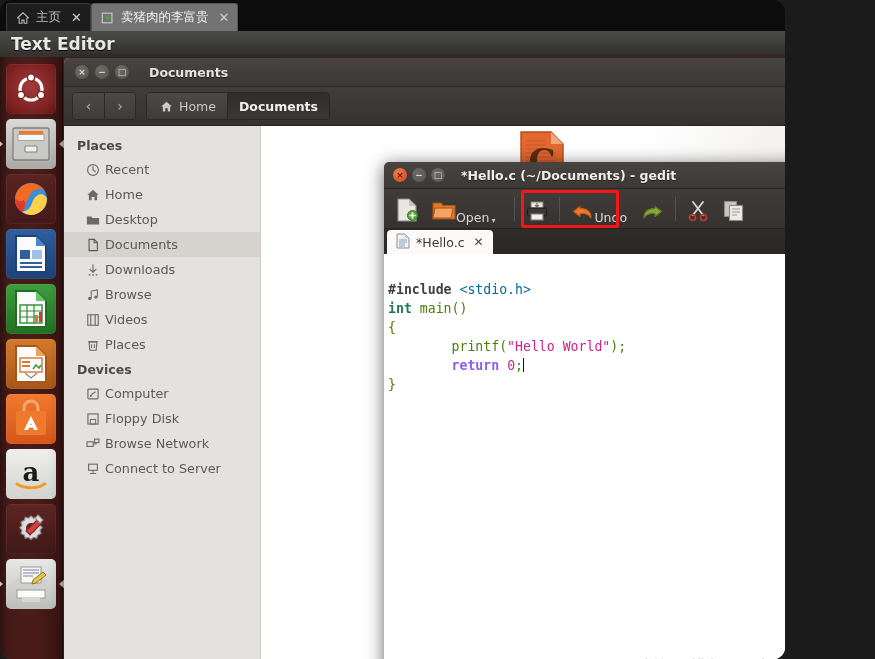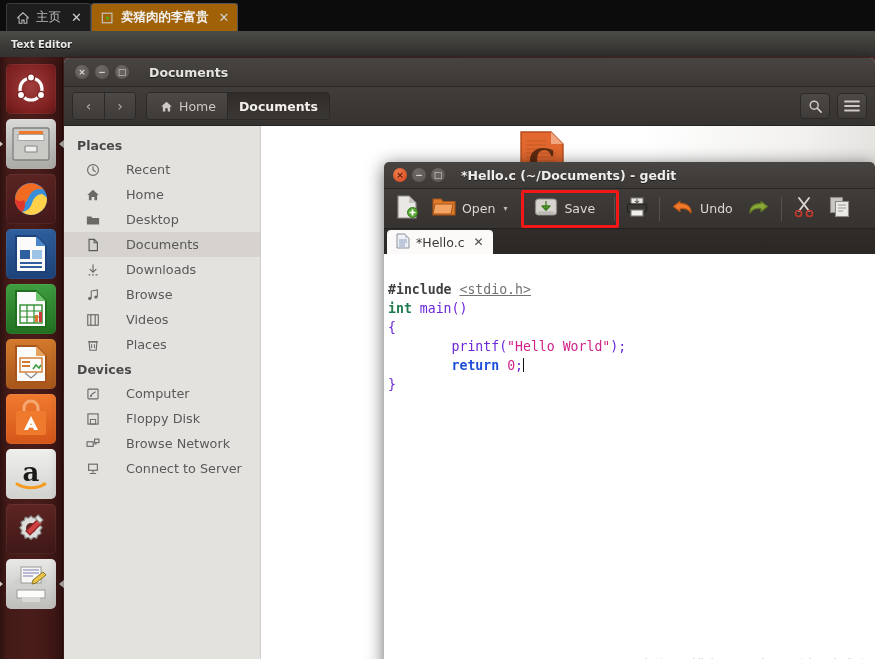--- a/index.html
+++ b/index.html
@@ -2,53 +2,53 @@
 <html><head>
 <meta charset="utf-8">
 <style>
   * { box-sizing: border-box; margin: 0; padding: 0; }
   html, body {
     width: 875px; height: 659px;
     font-family: "DejaVu Sans", "Liberation Sans", sans-serif;
     overflow: hidden;
     background: #1b1b1b;
   }
-  #root { position: relative; width: 875px; height: 659px; overflow: hidden; }
+  #root { position: relative; width: 785px; height: 659px; overflow: hidden; border-radius: 12px; }
 
   
   .tabstrip {
     position: absolute; left: 0; top: 0; width: 875px; height: 31px;
     background: #0c0c0c;
     display: flex; align-items: flex-end; gap: 0;
     padding-left: 6px;
   }
   .btab {
     height: 28px; display: flex; align-items: center; gap: 6px;
     padding: 0 8px 0 9px; color: #bdbdbd; font-size: 12.5px;
     border: 1px solid #3a3a3a; border-bottom: none;
     border-radius: 3px 3px 0 0; background: #1d1d1d;
   }
-  .btab.active { background: #a16207; color: #f2f2f2; font-weight: bold; border-color: #555; margin-top: 48px; }
+  .btab.active { background: #737373; color: #f2f2f2; font-weight: normal; border-color: #555; margin-top: 48px; }
   .btab .tclose { color: #cfcfcf; font-size: 13px; margin-left: 4px; }
   .btab .tlabel { white-space: nowrap; }
   .ficon { width: 14px; height: 14px; display: inline-block; position: relative; }
   .ficon svg { display: block; }
 
   
   .desktop {
     position: absolute; left: 0; top: 31px; width: 875px; height: 628px;
     background: linear-gradient(160deg,#48201f 0%,#612a26 45%,#3d1a19 100%);
   }
   .topbar {
     position: absolute; left: 0; top: 0; width: 875px; height: 26px;
     background: linear-gradient(180deg,#4b4b48 0%,#3c3b38 55%,#333230 100%);
     display: flex; align-items: center;
   }
   .topbar .apptitle {
-    color: #e9e9e9; font-size: 10px; font-weight: bold; margin-left: 11px;
+    color: #e9e9e9; font-size: 17px; font-weight: bold; margin-left: 11px;
     text-shadow: 0 1px 0 #000;
   }
 
   
   .launcher {
     position: absolute; left: 0; top: 26px; width: 63px; height: 602px;
     background: linear-gradient(90deg,#2e1210 0%,#431a18 12%,#4a1d1a 50%,#3a1514 100%);
     border-right: 1px solid #2a0f0e;
     padding-top: 3px;
   }
@@ -108,21 +108,21 @@
   .tbtn { width:30px;height:26px;display:flex;align-items:center;justify-content:center;
           background: linear-gradient(180deg,#4b4845 0%,#3e3b38 100%); border:1px solid #2b2927;
           border-radius:4px; margin-left:7px; color:#c9c5c1;}
 
   .n-body { display: flex; height: calc(620px - 29px - 39px); }
   .n-sidebar {
     width: 197px; background: #e4e2df; border-right: 1px solid #cfcdc9;
     padding-top: 7px; overflow: hidden;
   }
   .sec-head { font-size: 12.5px; font-weight: bold; color: #4a4a48; padding: 5px 0 4px 13px; }
-  .s-item { display:flex; align-items:center; gap: 25px; padding: 2px 0 2px 21px; height: 25px;
+  .s-item { display:flex; align-items:center; gap: 4px; padding: 2px 0 2px 21px; height: 25px;
             font-size: 12.8px; color: #5a5957; }
   .s-item.sel { background: #d6d3cf; }
   .s-ico { width:16px;height:16px;display:flex;align-items:center;justify-content:center;color:#6b6a67;}
 
   .n-view { flex:1; background: linear-gradient(90deg,#ffffff 0%,#ffffff 62%,#f2f1ef 88%,#e6e4e1 100%);
             position: relative; }
   .fileitem { position: absolute; left: 244px; top: 5px; width: 74px; text-align: center; }
   .fname { display:inline-block; margin-top:4px; font-size:12.5px; color:#3b3b3b;
            background:#dcdad6; border-radius:3px; padding:1px 6px; }
   .n-status {
@@ -149,45 +149,45 @@
           font-size:9px;font-weight:bold;line-height:1;}
   .g-wb.close{background:radial-gradient(circle at 35% 30%,#f07b4a,#d1441c);color:#5c1e08;}
   .g-wb.min,.g-wb.max{background:radial-gradient(circle at 35% 30%,#6d6a66,#58544f);color:#ddd8d4;}
   .g-title{color:#f0eeec;font-size:12.5px;font-weight:bold;margin-left:11px;text-shadow:0 1px 0 #201e1c;}
 
   .g-toolbar{
     height:40px; background:linear-gradient(180deg,#3f3c39 0%,#353230 100%);
     display:flex;align-items:center;padding:0 5px; position:relative;
     border-bottom:1px solid #242220;
   }
-  .g-tb-item{display:flex;align-items:center;gap:6px;height:32px;padding:0 7px;color:#dcd9d5;font-size:12.5px;border-radius:3px;}
+  .g-tb-item{display:flex;align-items:flex-end;gap:0;height:32px;padding:0 7px;color:#dcd9d5;font-size:12.5px;border-radius:3px;}
   .g-sep{width:1px;height:24px;background:#565250;margin:0 4px;}
   .g-caret{font-size:8px;color:#bdb9b5;margin-left:2px;}
   .save-highlight{
     position:absolute; left:137px; top:1px; width:98px; height:38px;
     border:3px solid #f41717; border-radius:2px; pointer-events:none;
   }
 
   .g-tabs{height:25px;background:linear-gradient(180deg,#2f2c2a 0%,#2a2725 100%);display:flex;align-items:flex-end;padding-left:3px;}
   .g-tab{display:flex;align-items:center;gap:6px;height:24px;padding:0 9px;background:#fbfaf9;
          border-radius:4px 4px 0 0;font-size:12.5px;color:#393836;}
   .g-tab .x{font-size:12px;font-weight:bold;color:#4a4846;margin-left:3px;}
 
   .g-editor{
     height: 528px; position:relative;
     background:#ffffff; padding: 7px 0 0 4px;
     font-family:"DejaVu Sans Mono","Liberation Mono",monospace; font-size:13.2px; line-height:19px;
     white-space:pre; color:#2b2b2b;
   }
   .k-pre{color:#404040;font-weight:bold;}
-  .k-inc{color:#737373;text-decoration:underline;}
+  .k-inc{color:#0369a1;}
   .k-type{color:#1f7a4d;font-weight:bold;}
-  .k-plain{color:#6d28d9;}
+  .k-plain{color:#4d7c0f;}
   .k-str{color:#d1218a;}
-  .k-kw{color:#1d4ed8;font-weight:bold;}
+  .k-kw{color:#8b5cf6;font-weight:bold;}
   .k-num{color:#d1218a;}
   .caret{display:inline-block;width:1px;height:14px;background:#111;vertical-align:-2px;}
 
   .watermark{
     position:absolute; right:6px; bottom:16px; font-size:15px; color:rgba(130,130,130,.35);
     white-space:nowrap; pointer-events:none; letter-spacing:.3px;
   }
   .watermark2{
     position:absolute; right:4px; bottom:14px; font-size:15px; color:rgba(120,120,120,.38);
     white-space:nowrap; pointer-events:none;
@@ -532,30 +532,20 @@
         <div class="g-tb-item">
           <span>
             <svg width="24" height="22" viewBox="0 0 24 22">
               <path d="M1 3h8l2 2.5h12V19H1z" fill="#e07b2a" stroke="#a8541a" stroke-width="1.2"></path>
               <path d="M3 8h18l-2 10H1z" fill="#f3a463" stroke="#a8541a" stroke-width="1"></path>
             </svg>
           </span>
           <span>Open</span>
           <span class="g-caret">▾</span>
         </div>
-        <div class="g-tb-item" style="margin-left:13px;">
-          <span>
-            <svg width="24" height="24" viewBox="0 0 24 24">
-              <rect x="1.5" y="4" width="21" height="16" rx="3" fill="#d7d4cf" stroke="#8e8b86" stroke-width="1.2"></rect>
-              <path d="M12 6v8M8 11l4 4.3 4-4.3z" fill="#5cb031" stroke="#3d7d1d" stroke-width="1.3" stroke-linejoin="round"></path>
-              <rect x="4" y="16.5" width="16" height="2.3" rx="1" fill="#b8b5b0"></rect>
-            </svg>
-          </span>
-          <span>Save</span>
-        </div>
         <div class="g-sep" style="margin-left:12px;"></div>
         <div class="g-tb-item">
           <span>
             <svg width="22" height="22" viewBox="0 0 22 22">
               <rect x="5" y="2" width="12" height="6" fill="#e9e7e3" stroke="#7d7a76" stroke-width="1.1"></rect>
               <rect x="1.5" y="8" width="19" height="8" rx="1.5" fill="#3b3835" stroke="#1f1d1b" stroke-width="1"></rect>
               <rect x="5" y="14" width="12" height="6" fill="#f2f0ed" stroke="#7d7a76" stroke-width="1.1"></rect>
               <path d="M11 3v3M9 5l2 2 2-2" stroke="#6b6865" stroke-width="1.1" fill="none"></path>
             </svg>
           </span>

